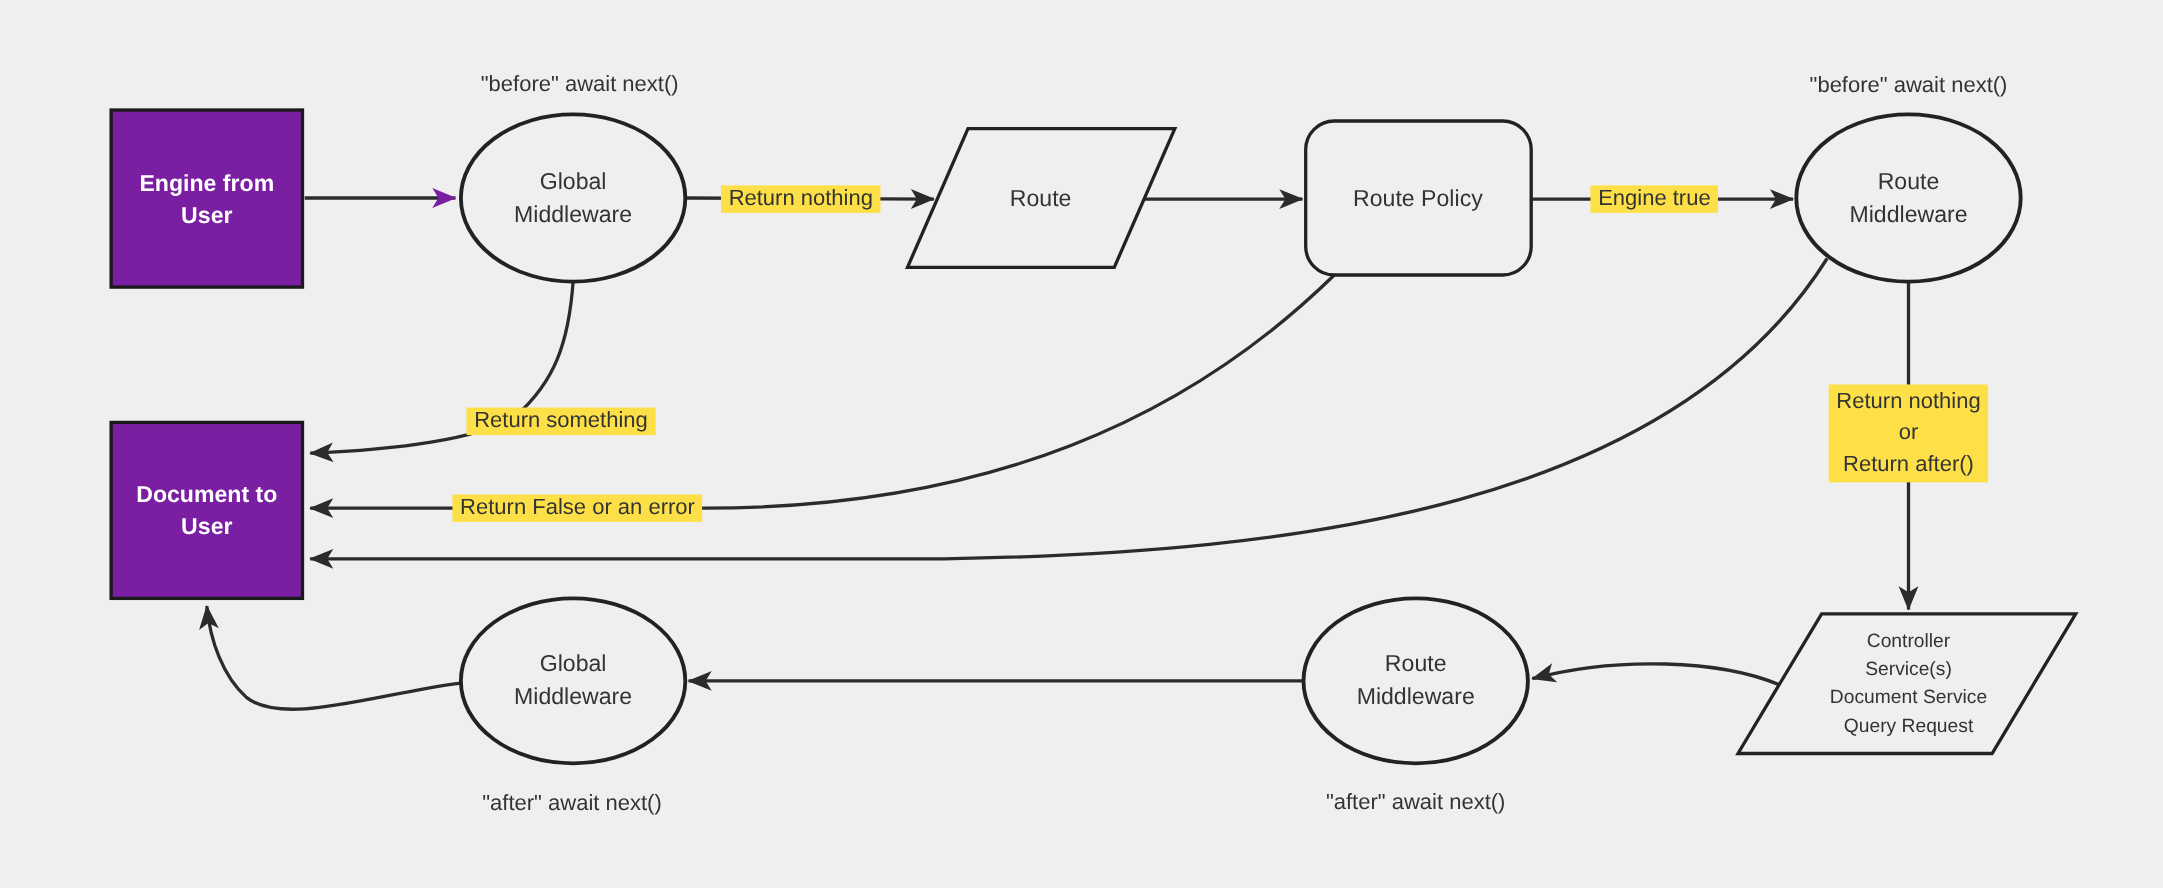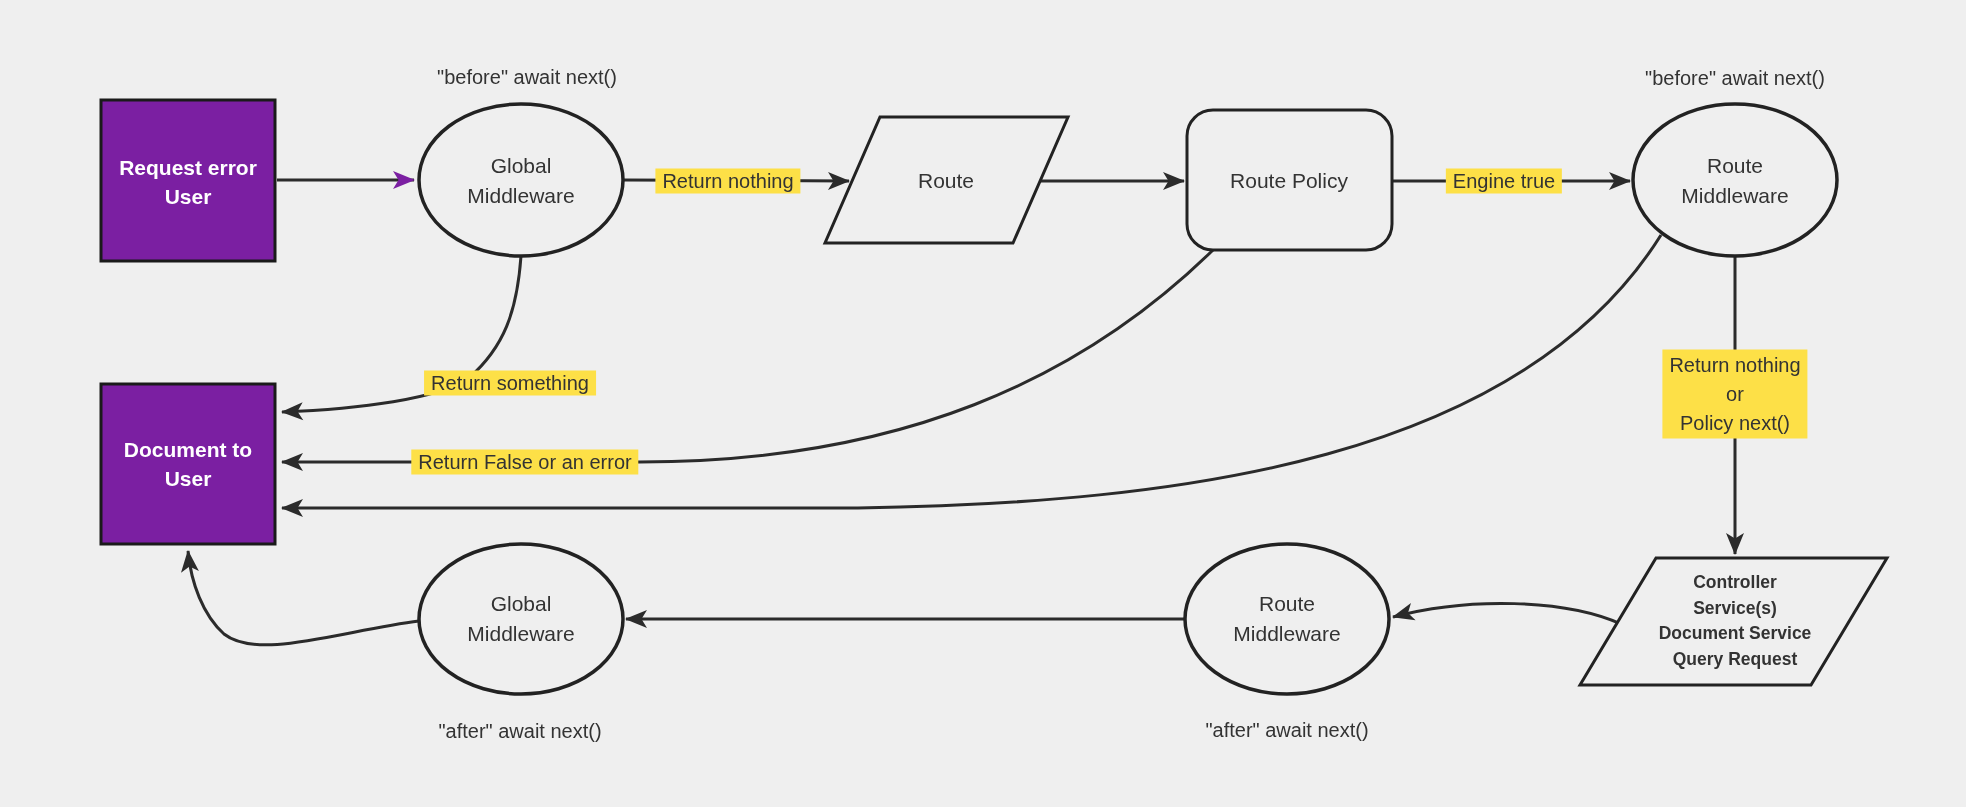--- a/index.html
+++ b/index.html
@@ -58,39 +58,39 @@
     <ellipse class="shape shape-ellipse" cx="521" cy="180" rx="102" ry="76"></ellipse>
     <path class="shape" d="M880,117 L1068,117 L1013,243 L825,243 Z"></path>
     <rect class="shape" x="1187" y="110" width="205" height="140" rx="26" ry="26"></rect>
     <ellipse class="shape shape-ellipse" cx="1735" cy="180" rx="102" ry="76"></ellipse>
     <path class="shape" d="M1656,558 L1887,558 L1811,685 L1580,685 Z"></path>
     <ellipse class="shape shape-ellipse" cx="1287" cy="619" rx="102" ry="75"></ellipse>
     <ellipse class="shape shape-ellipse" cx="521" cy="619" rx="102" ry="75"></ellipse>
   </svg>
 
   <div class="label node-label node-label-accent" style="left:188px;top:182px;">
-    <div>Request error</div>
+    <div>Engine from</div>
     <div>User</div>
   </div>
 
   <div class="label node-label" style="left:521px;top:181px;">
     <div>Global</div>
     <div>Middleware</div>
   </div>
 
   <div class="label node-label" style="left:946px;top:181px;">Route</div>
 
   <div class="label node-label" style="left:1289px;top:181px;">Route Policy</div>
 
   <div class="label node-label" style="left:1735px;top:181px;">
     <div>Route</div>
     <div>Middleware</div>
   </div>
 
-  <div class="label small-label" style="left:1735px;top:621px;font-weight:bold;">
+  <div class="label small-label" style="left:1735px;top:621px;">
     <div>Controller</div>
     <div>Service(s)</div>
     <div>Document Service</div>
     <div>Query Request</div>
   </div>
 
   <div class="label node-label" style="left:1287px;top:619px;">
     <div>Route</div>
     <div>Middleware</div>
   </div>
@@ -109,19 +109,19 @@
   <div class="label" style="left:1735px;top:78px;">"before" await next()</div>
 
   <div class="label edge-label" style="left:728px;top:181px;">Return nothing</div>
   <div class="label edge-label" style="left:1504px;top:181px;">Engine true</div>
   <div class="label edge-label" style="left:510px;top:367px;margin-top:16px;">Return something</div>
   <div class="label edge-label" style="left:525px;top:462px;">Return False or an error</div>
 
   <div class="label edge-label multi" style="left:1735px;top:394px;">
     <div>Return nothing</div>
     <div>or</div>
-    <div>Policy next()</div>
+    <div>Return after()</div>
   </div>
 
   <div class="label" style="left:520px;top:731px;">"after" await next()</div>
   <div class="label" style="left:1287px;top:730px;">"after" await next()</div>
 
 </div>
 
 </body></html>

